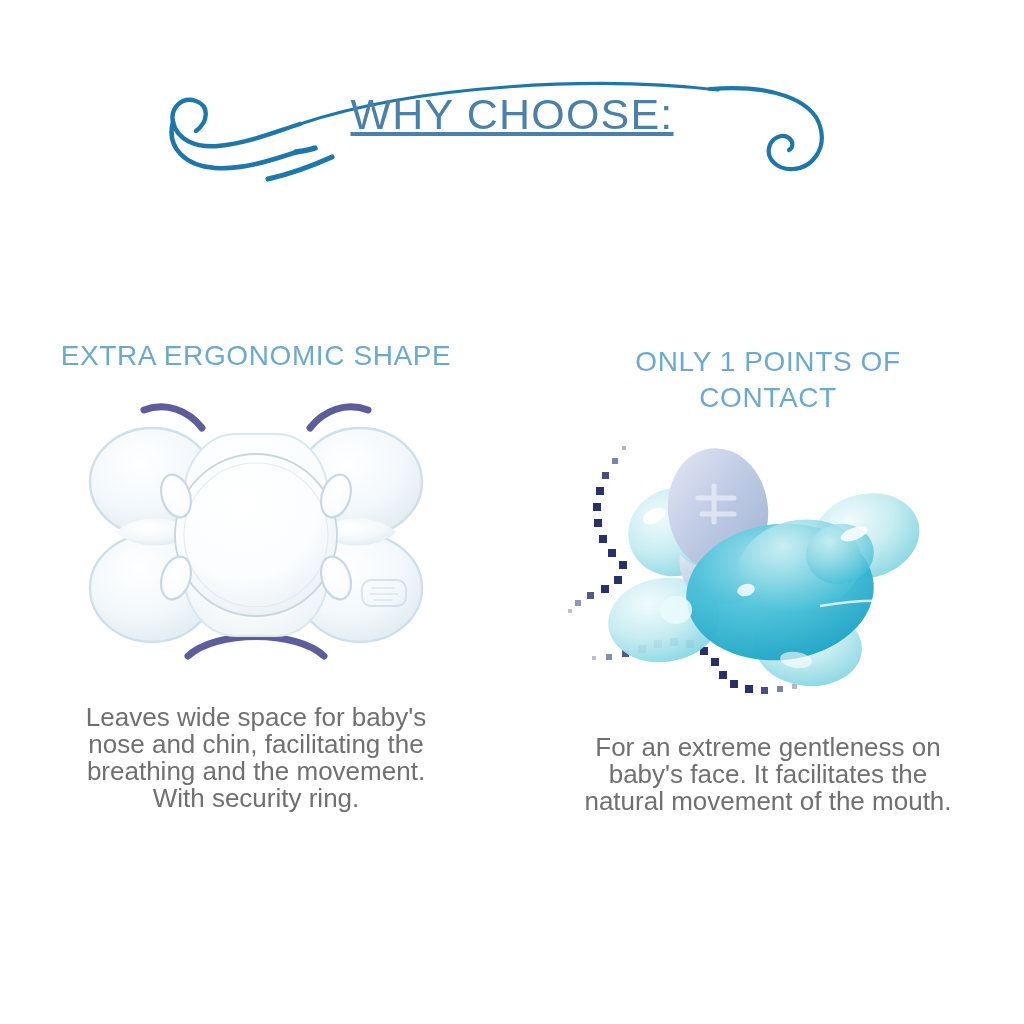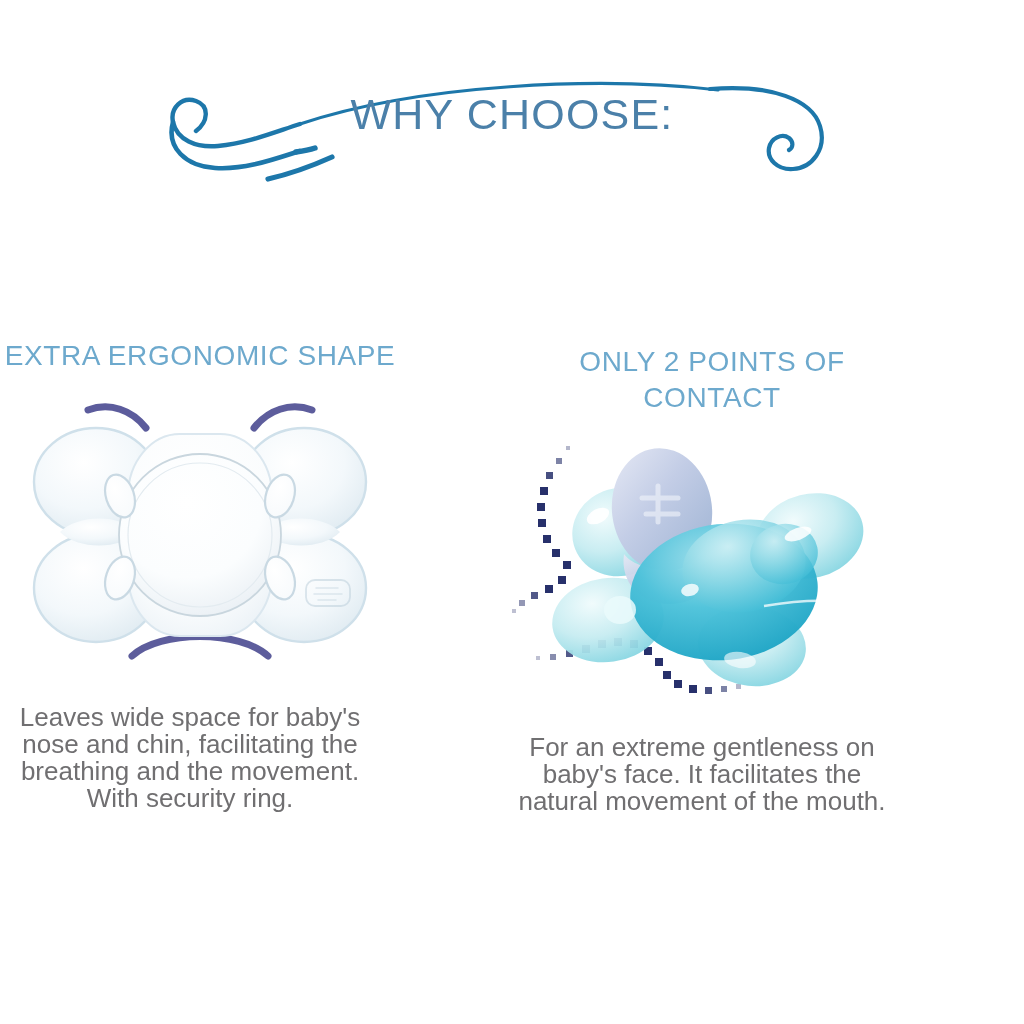--- a/index.html
+++ b/index.html
@@ -42,37 +42,39 @@
     left: 0;
     top: 34px;
     width: 1024px;
     text-align: center;
     font-family: "Liberation Sans", sans-serif;
     font-size: 43px;
     letter-spacing: 1.2px;
     font-weight: 400;
     color: #4b80a9;
     white-space: nowrap;
+    text-decoration: underline;
   }
 
   
   #columns {
     position: absolute;
     left: 0;
     top: 322px;
     width: 1024px;
     height: 680px;
     display: flex;
     flex-direction: row;
   }
   .column {
     width: 512px;
     position: relative;
     display: flex;
     flex-direction: column;
+    align-items: center;
   }
 
   .col-heading {
     width: 400px;
     text-align: center;
     font-family: "Liberation Sans", sans-serif;
     font-size: 28px;
     line-height: 36px;
     letter-spacing: 0.6px;
     color: #6da9cd;
@@ -199,21 +201,21 @@
             <path d="M314,212 h28 M316,206 h22 M318,218 h18" stroke="#c4d5e0" stroke-width="1.6" fill="none" stroke-linecap="round"></path>
           </g>
         </svg>
       </div>
 
       <div class="col-body">Leaves wide space for baby's nose and chin, facilitating the breathing and the movement. With security ring.</div>
     </div>
 
     <div class="column" id="col-right">
 
-      <div class="col-heading">ONLY 2 POINTS OF CONTACT</div>
+      <div class="col-heading">ONLY 1 POINTS OF CONTACT</div>
 
       <div class="product-figure">
         <svg width="400" height="300" viewBox="0 0 400 300" aria-hidden="true">
           <defs>
             <radialGradient id="tealLight" cx="38%" cy="28%" r="80%">
               <stop offset="0%" stop-color="#f0fbfc"></stop>
               <stop offset="50%" stop-color="#c6ecf1"></stop>
               <stop offset="100%" stop-color="#7fd3e0"></stop>
             </radialGradient>
             <radialGradient id="tealMid" cx="40%" cy="26%" r="78%">

